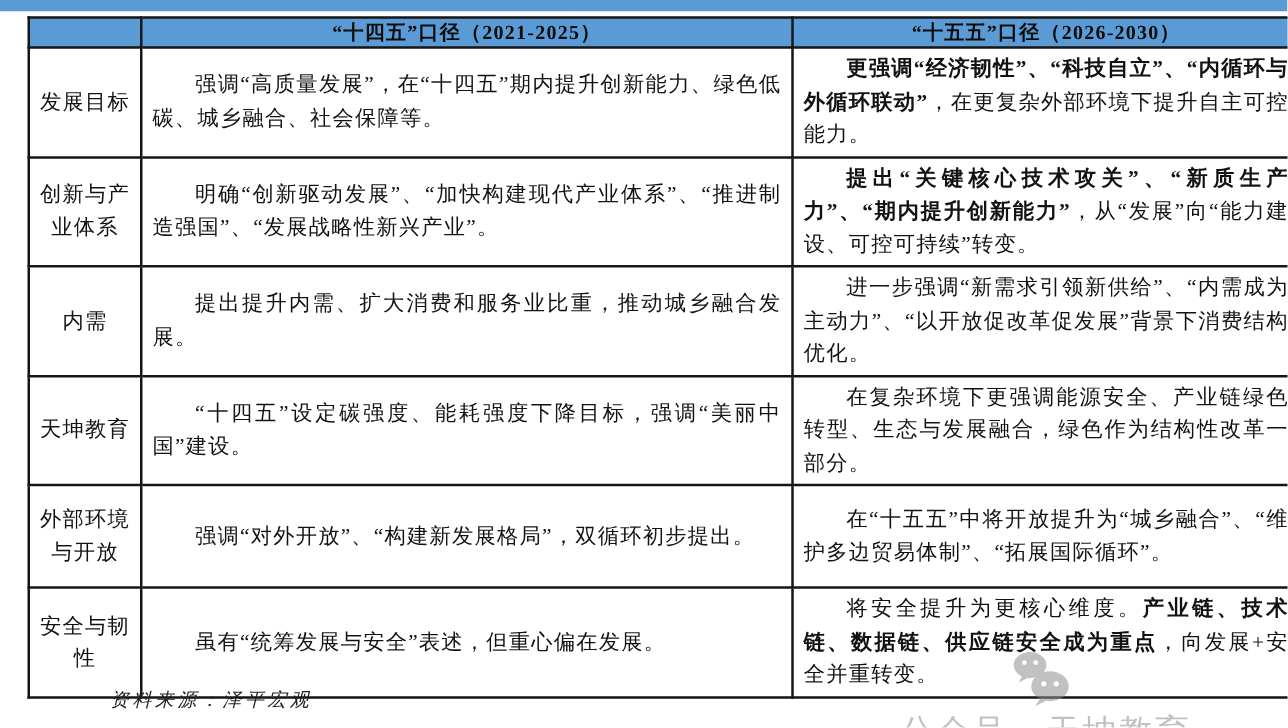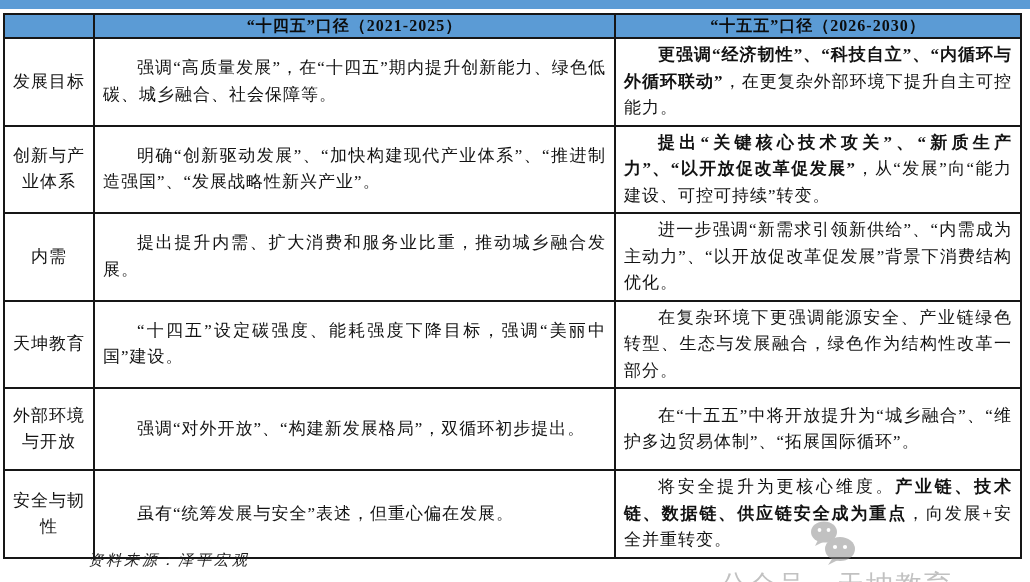--- a/index.html
+++ b/index.html
@@ -10,21 +10,21 @@
     color: #121212;
     overflow: hidden;
     position: relative;
   }
   .top-strip {
     position: absolute; top: 0; left: 0;
     width: 1030px; height: 9px;
     background: #5b9bd5;
   }
   .tbl-wrap {
-    position: absolute; top: 13px; left: 3px;
+    position: absolute; top: 13px; left: 22px;
     width: 1009px;
     border-radius: 18px;
   }
   table.main {
     width: 100%;
     border-collapse: collapse;
     table-layout: fixed;
   }
   table.main th, table.main td {
     border: 2px solid #161616;
@@ -116,21 +116,21 @@
       <td class="body-cell">
             <p><span class="seg-bold">更强调“经济韧性”、“科技自立”、“内循环与外循环联动”</span><span>，在更复杂外部环境下提升自主可控能力。</span></p>
           </td>
     </tr>
     <tr class="r2">
       <td class="label">创新与产业体系</td>
       <td class="body-cell">
             <p>明确“创新驱动发展”、“加快构建现代产业体系”、“推进制造强国”、“发展战略性新兴产业”。</p>
           </td>
       <td class="body-cell">
-            <p><span class="seg-bold">提出“关键核心技术攻关”、“新质生产力”、“以开放促改革促发展”</span><span>，从“发展”向“能力建设、可控可持续”转变。</span></p>
+            <p><span class="seg-bold">提出“关键核心技术攻关”、“新质生产力”、“期内提升创新能力”</span><span>，从“发展”向“能力建设、可控可持续”转变。</span></p>
           </td>
     </tr>
     <tr class="r3">
       <td class="label">内需</td>
       <td class="body-cell">
             <p>提出提升内需、扩大消费和服务业比重，推动城乡融合发展。</p>
           </td>
       <td class="body-cell">
             <p><span>进一步强调“新需求引领新供给”、“内需成为主动力”、“以开放促改革促发展”背景下消费结构优化。</span></p>
           </td>

